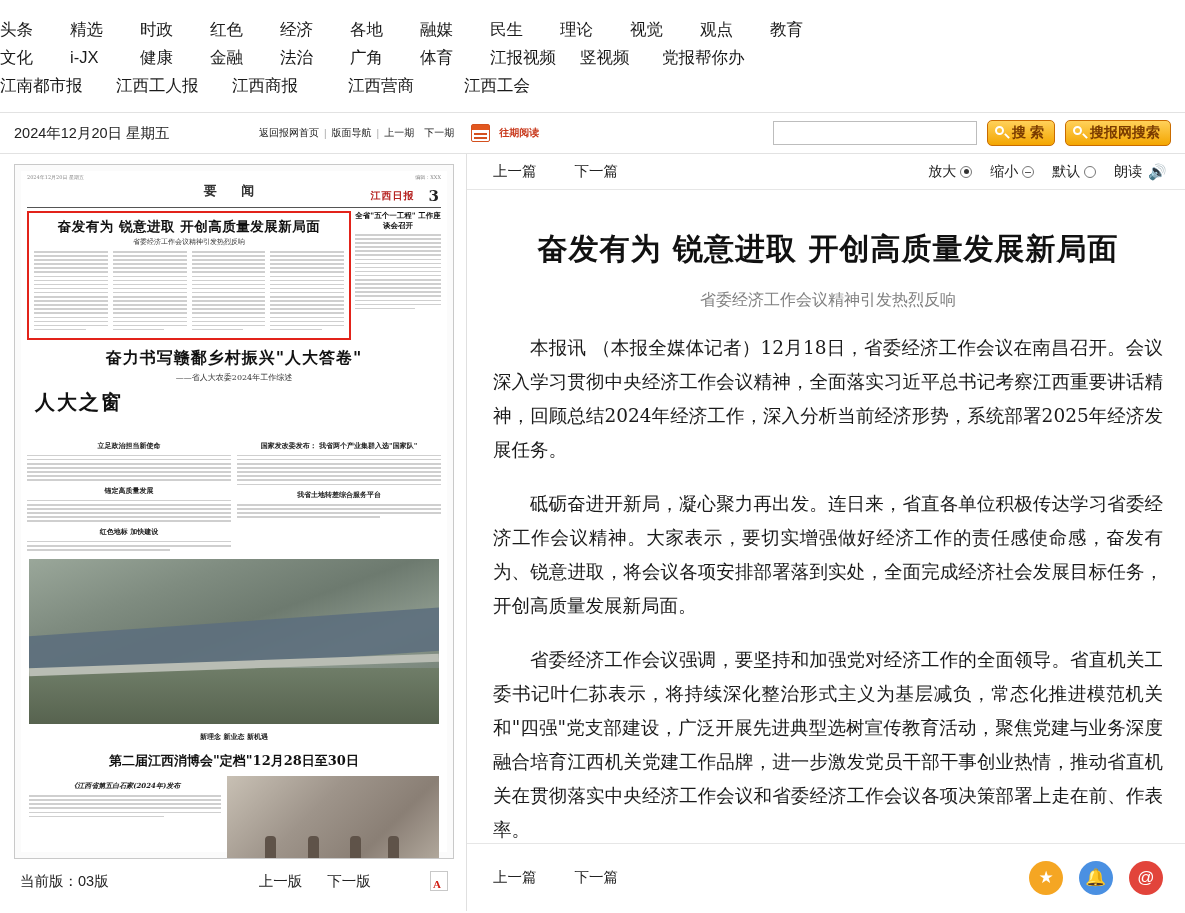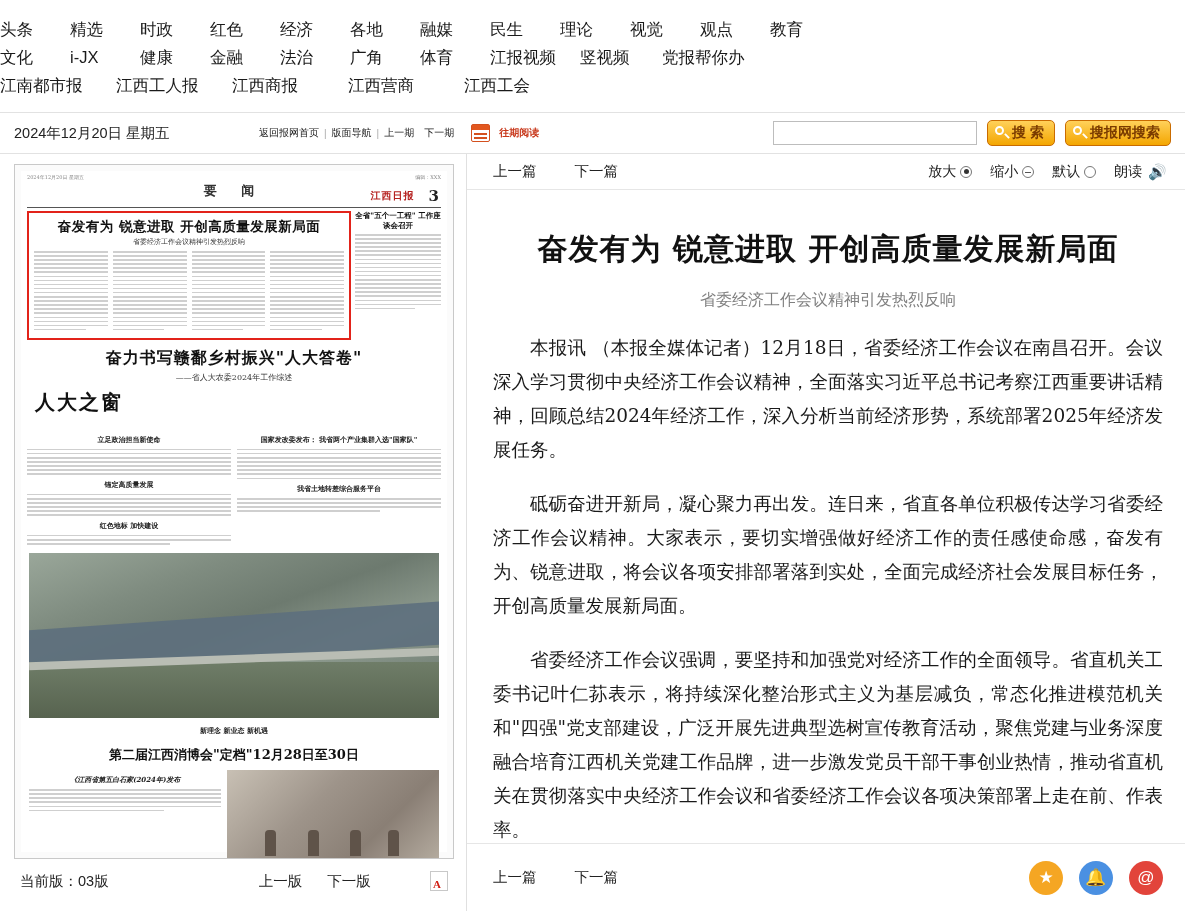--- a/index.html
+++ b/index.html
@@ -273,21 +273,21 @@
     margin-top: 3px;
   }
   .pp-logo2 {
     margin: 6px 0 0 14px;
     font-size: 20px;
     font-weight: bold;
     font-family: "DejaVu Serif", serif;
     color: #111;
     letter-spacing: 2px;
   }
-  .pp-mid { display: flex; padding: 0 6px; gap: 6px; margin-top: 14px; }
+  .pp-mid { display: flex; padding: 0 6px; gap: 6px; margin-top: 20px; }
   .pp-mid .c { flex: 1; }
   .pp-smallhead {
     font-size: 7px; font-weight: bold; text-align: center;
     color: #222; margin: 5px 0 4px 0;
   }
   .pp-photo {
     margin: 6px 8px 0 8px;
     height: 165px;
     background: linear-gradient(160deg,#9aa79a 0%,#7f8c80 25%,#6d7a6f 45%,#8d9a8e 65%,#66736a 100%);
     position: relative;

